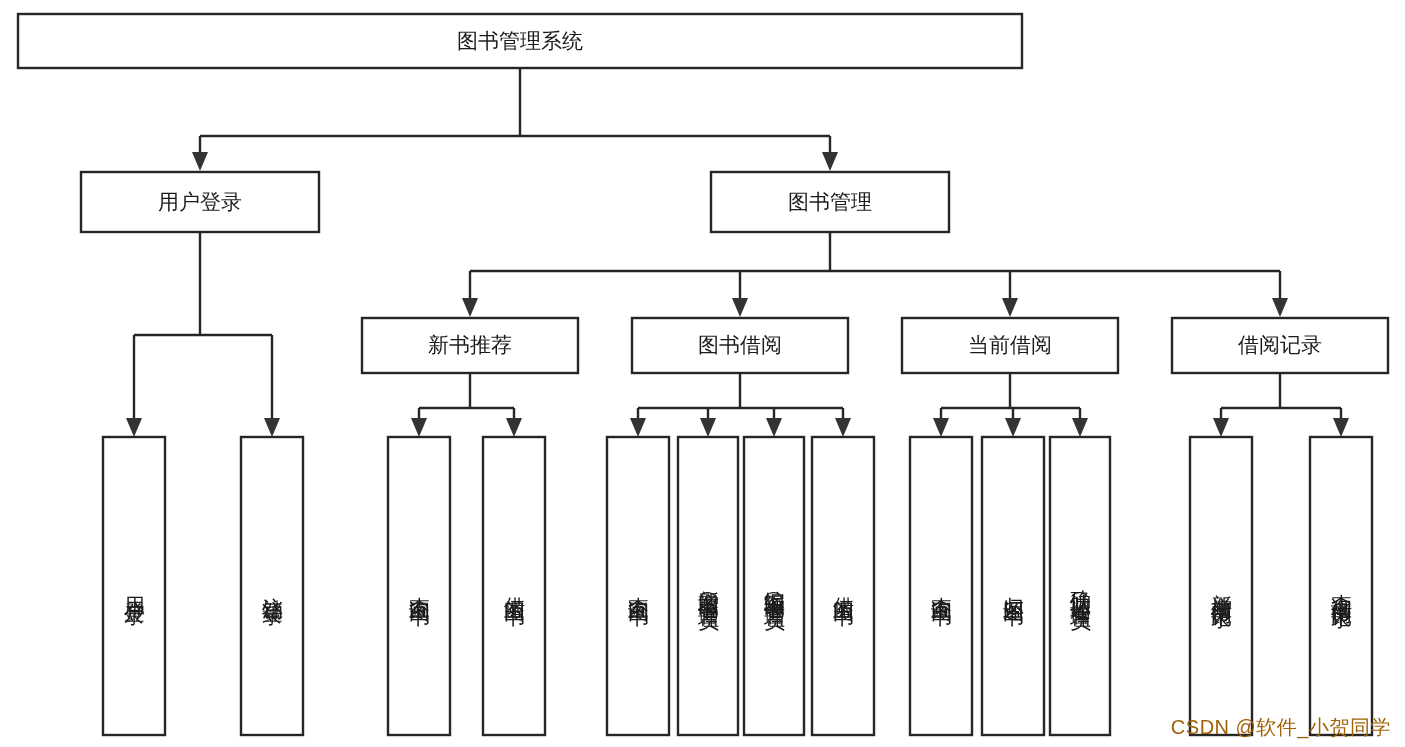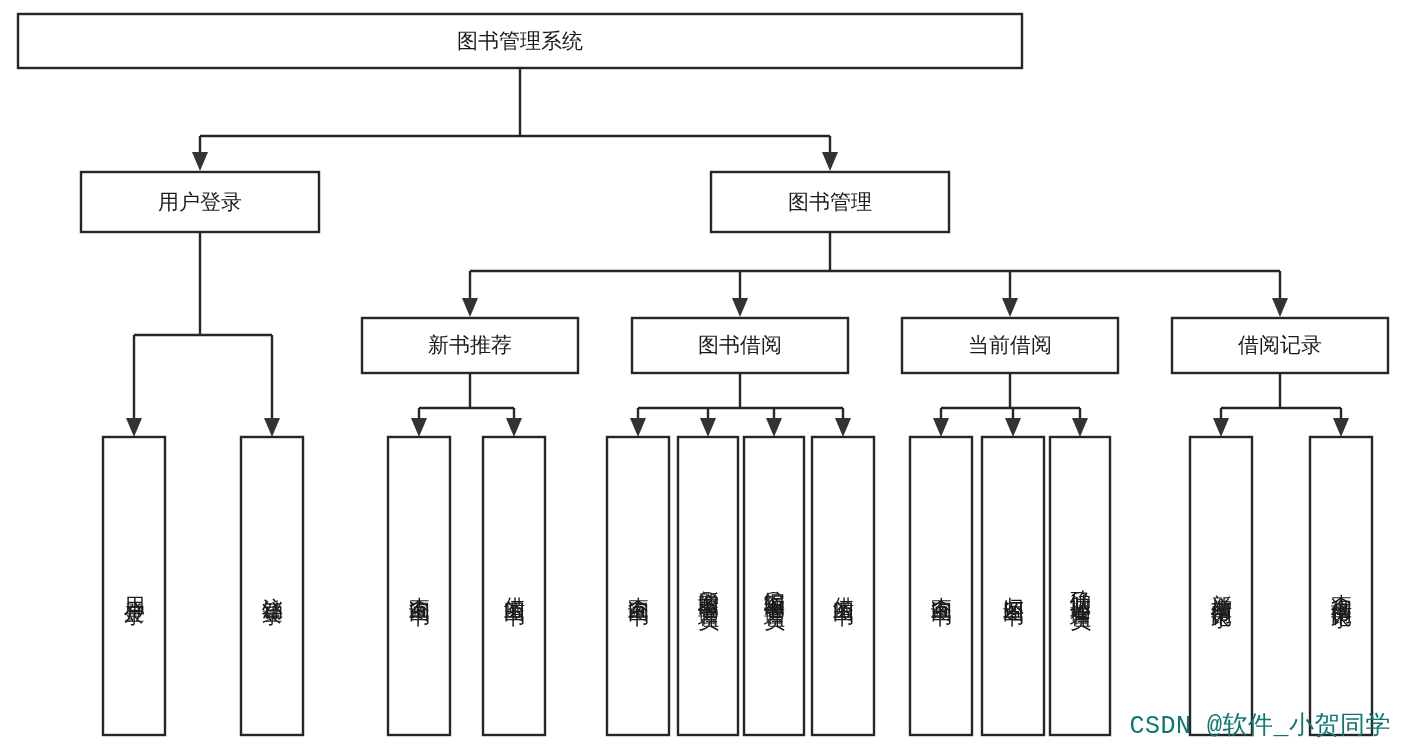--- a/index.html
+++ b/index.html
@@ -64,23 +64,23 @@
     line-height: 1.28;
     color: #1b1b1b;
     letter-spacing: 3px;
     white-space: nowrap;
     text-align: center;
   }
   .watermark {
     position: absolute;
     right: 14px;
     bottom: 6px;
-    font-family: Liberation Mono, monospace;
-    font-size: 25px;
-    color: #0f766e;
+    font-family: Liberation Sans, sans-serif;
+    font-size: 20px;
+    color: #a16207;
     letter-spacing: 0.5px;
     user-select: none;
     white-space: nowrap;
   }
 </style>
 </head>
 <body>
 
 <div id="diagram-root">
 

